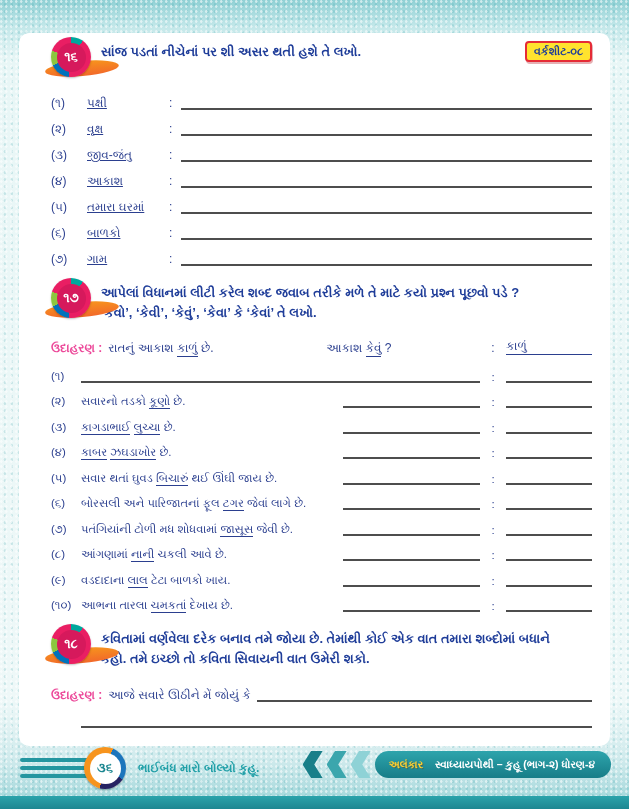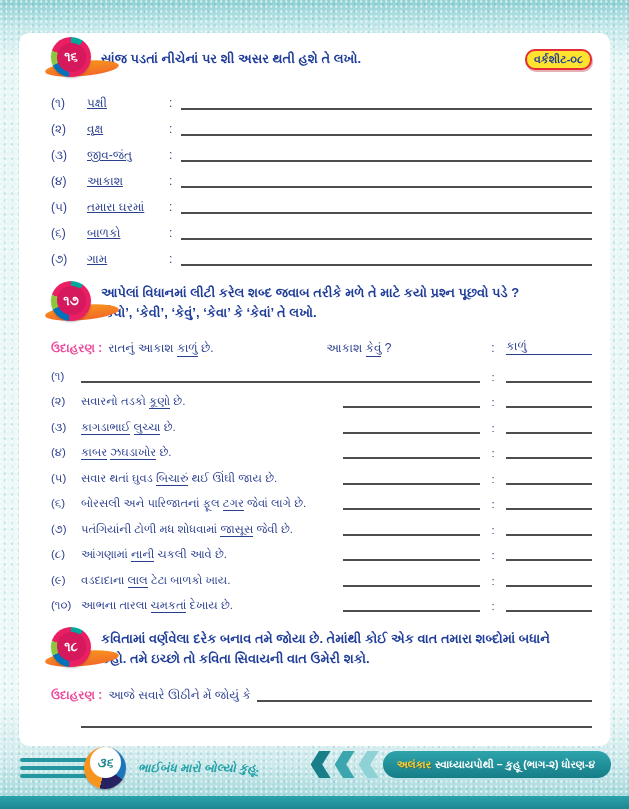--- a/index.html
+++ b/index.html
@@ -17,34 +17,34 @@
   .bottom-bar { position:absolute; left:0; right:0; bottom:0; height:13px;
     background:linear-gradient(180deg,#2ba3ab,#1d8791); }
 
   .page {
     position:absolute; top:33px; left:19px; width:591px; height:713px;
     background:#ffffff; border-radius:10px;
     padding:4px 18px 0 32px;
   }
 
   
-  .qheader { display:flex; align-items:center; position:relative; }
+  .qheader { display:flex; align-items:flex-start; position:relative; }
   .qbadge { position:relative; width:40px; height:40px; flex:0 0 40px; margin-right:10px; }
   .qbadge .swoosh { position:absolute; left:-6px; top:24px; width:74px; height:15px;
     background:linear-gradient(180deg,#f7941d,#f2692a); border-radius:50%;
     transform:rotate(-5deg); }
   .qbadge .ring { position:absolute; left:0; top:0; width:40px; height:40px; border-radius:50%;
     background:conic-gradient(#00a79d 0 10%, #e91e63 10% 52%, #0072bc 52% 68%, #8cc63f 68% 80%, #e91e63 80% 100%);
     display:flex; align-items:center; justify-content:center; box-shadow:0 1px 2px rgba(0,0,0,.25); }
   .qbadge .qnum { width:29px; height:29px; border-radius:50%; background:#d6195c; color:#fff;
     font-weight:bold; font-size:13px; display:flex; align-items:center; justify-content:center; }
   .qtitle { color:#1f3d99; font-weight:bold; font-size:13px; line-height:1.55; padding-top:5px; }
 
   .ws-badge { margin-left:auto; flex:0 0 auto; margin-top:4px;
-    background:#ffe32e; border:2px solid #e52b36; border-radius:10px;
+    background:#ffe32e; border:2px solid #e52b36; border-radius:4px;
     color:#1f3d99; font-weight:bold; font-size:11px; padding:2px 7px;
     box-shadow:1px 2px 0 rgba(180,30,40,.35); }
 
   
   .q16-rows { margin-top:8px; }
   .q16-row { display:flex; align-items:flex-end; height:25px; margin-bottom:1px;
     color:#2b3f8f; font-size:12px; }
   .q16-row .num { flex:0 0 36px; }
   .q16-row .lbl { flex:0 0 82px;text-decoration:underline; }
   .q16-row .col { flex:0 0 12px; text-align:left; }
@@ -76,35 +76,35 @@
   .q18-ex .blank { flex:1; border-bottom:2px solid #4d4d4d; height:15px; }
   .q18-line2 { margin:16px 0 0 30px; border-bottom:2px solid #4d4d4d; height:10px; }
 
   
   .footer { position:absolute; left:0; right:0; bottom:18px; height:48px; }
   .footer-left { position:absolute; left:20px; top:4px; display:flex; align-items:center; }
   .stripes { display:flex; flex-direction:column; gap:4px; margin-right:-8px; }
   .stripes div { width:72px; height:4px; background:#2496a0; border-radius:2px; }
   .page-circle { position:relative; width:42px; height:42px; border-radius:50%;
     background:conic-gradient(from 195deg,#f7941d 0 52%, #1c75bc 52% 80%, #262262 80% 100%);
-    display:flex; justify-content:center; box-shadow:0 1px 2px rgba(0,0,0,.3);font-style:italic; }
+    display:flex; align-items:center; justify-content:center; box-shadow:0 1px 2px rgba(0,0,0,.3); }
   .page-circle .inner { width:31px; height:31px; border-radius:50%; background:#fff;
     color:#1d8791; font-weight:bold; font-size:13px; display:flex; align-items:center; justify-content:center; }
-  .footer-left .ftext { margin-left:12px; color:#22a0a8; font-weight:bold; font-size:12px;font-style:italic; }
+  .footer-left .ftext { margin-left:12px; color:#22a0a8; font-weight:bold; font-size:12px; }
 
   .footer-right { position:absolute; right:18px; top:8px; display:flex; align-items:center; }
   .chev { width:20px; height:27px; margin-right:4px;
     clip-path:polygon(100% 0, 42% 0, 0 50%, 42% 100%, 100% 100%, 58% 50%); }
   .chev1 { background:#187f89; }
   .chev2 { background:#3ba6ad; }
   .chev3 { background:#8ed2d6; }
   .banner { height:27px; display:flex; align-items:center; padding:0 16px 0 14px;
     border-radius:14px; background:linear-gradient(180deg,#2ea4ac,#167d88);
     color:#ffffff; font-weight:bold; font-size:10.5px; white-space:nowrap; }
-  .banner .hl { color:#ffcf2e; margin-right:4px; text-shadow:1px 1px 0 rgba(120,60,0,.4); }
+  .banner .hl { color:#ffcf2e; margin-right:12px; text-shadow:1px 1px 0 rgba(120,60,0,.4); }
 </style>
 </head>
 <body>
 
 <div class="page">
 
   <div class="qheader">
     <div class="qbadge">
       <div class="swoosh"></div>
       <div class="ring">

